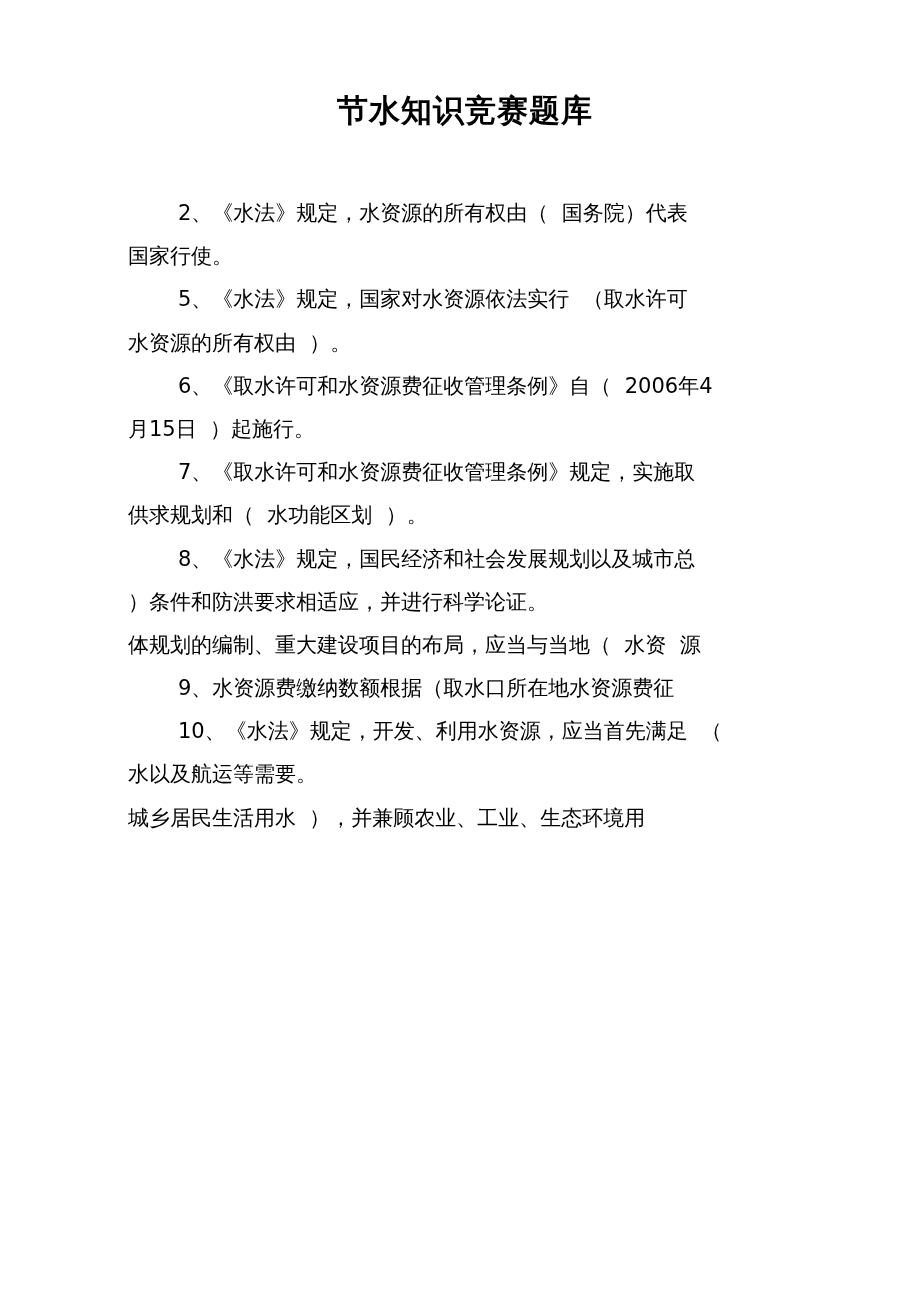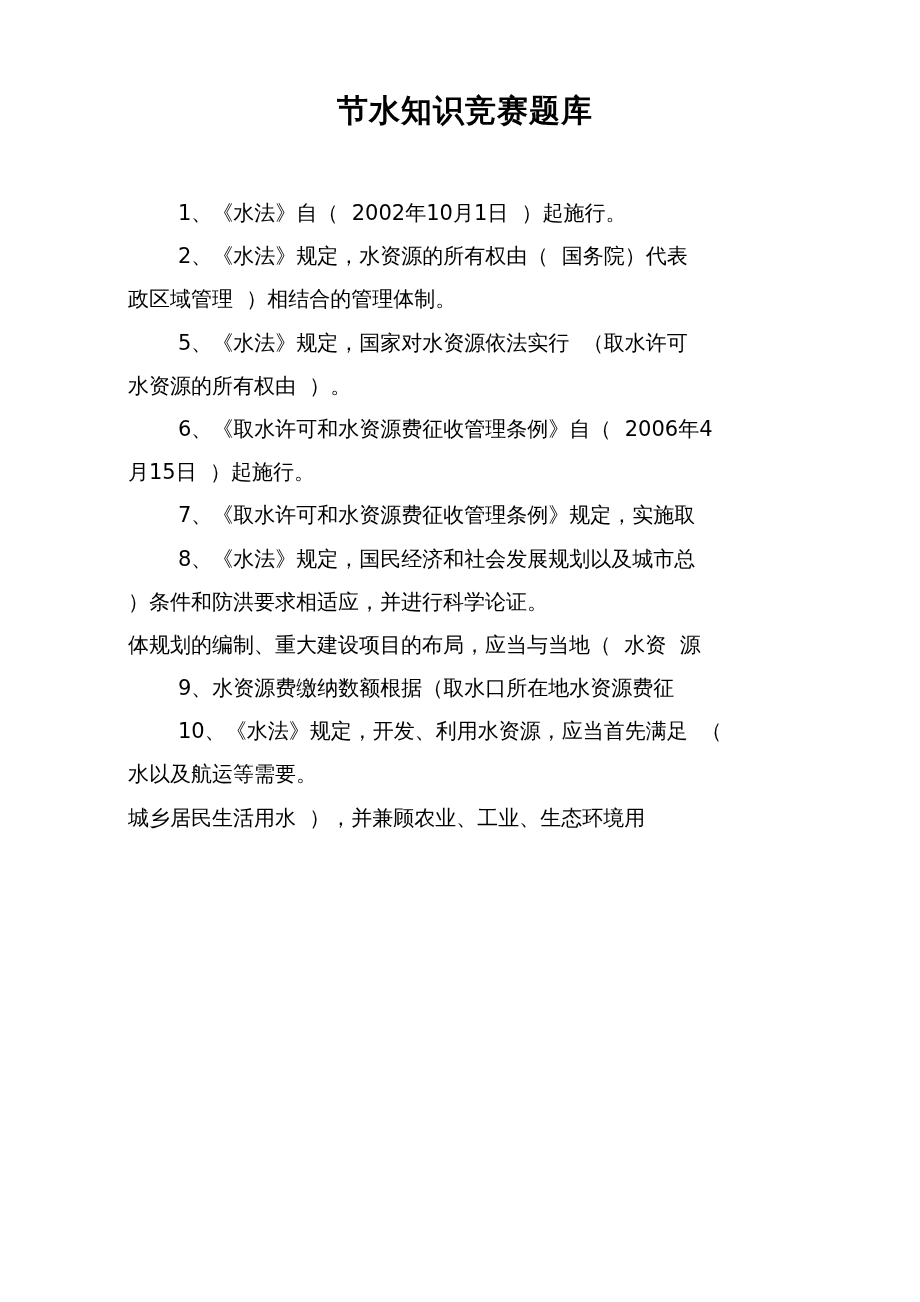--- a/index.html
+++ b/index.html
@@ -52,45 +52,43 @@
     }
   </style>
 </head>
 <body>
 
 <div class="page">
   <div class="title">节水知识竞赛题库</div>
 
   <div class="body">
 
-    <div class="item">
-      <div class="line first">1、《水法》自（  2002年10月1日  ）起施行。</div>
-    </div>
 
     <div class="item">
       <div class="line first">2、《水法》规定，水资源的所有权由（  国务院）代表</div>
+      <div class="line">国家行使。</div>
     </div>
 
 
     <div class="item">
-      <div class="line">政区域管理  ）相结合的管理体制。</div>
     </div>
 
     <div class="item">
       <div class="line first">5、《水法》规定，国家对水资源依法实行  （取水许可</div>
       <div class="line">水资源的所有权由  ）。</div>
     </div>
 
     <div class="item">
       <div class="line first">6、《取水许可和水资源费征收管理条例》自（  2006年4</div>
       <div class="line">月15日  ）起施行。</div>
     </div>
 
     <div class="item">
       <div class="line first">7、《取水许可和水资源费征收管理条例》规定，实施取</div>
+      <div class="line">供求规划和（  水功能区划  ）。</div>
     </div>
 
     <div class="item">
       <div class="line first">8、《水法》规定，国民经济和社会发展规划以及城市总</div>
       <div class="line">）条件和防洪要求相适应，并进行科学论证。</div>
       <div class="line">体规划的编制、重大建设项目的布局，应当与当地（  水资  源</div>
     </div>
 
     <div class="item">
       <div class="line first">9、水资源费缴纳数额根据（取水口所在地水资源费征</div>

